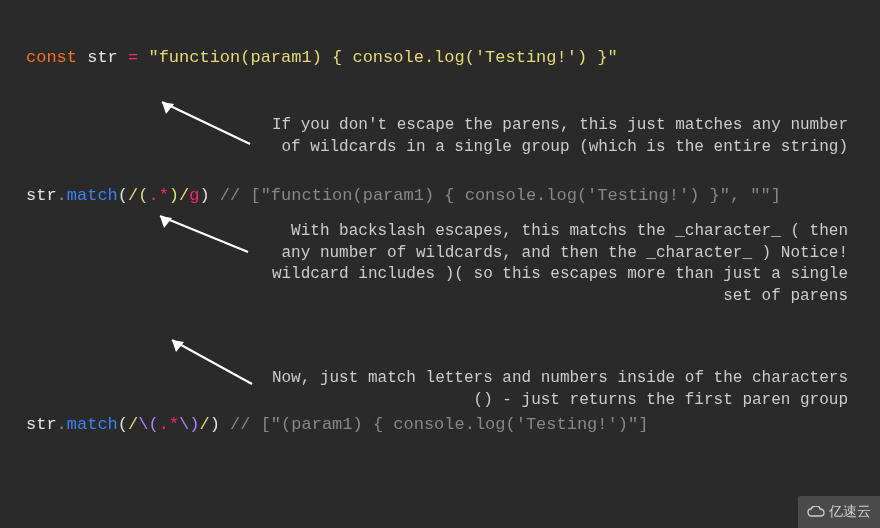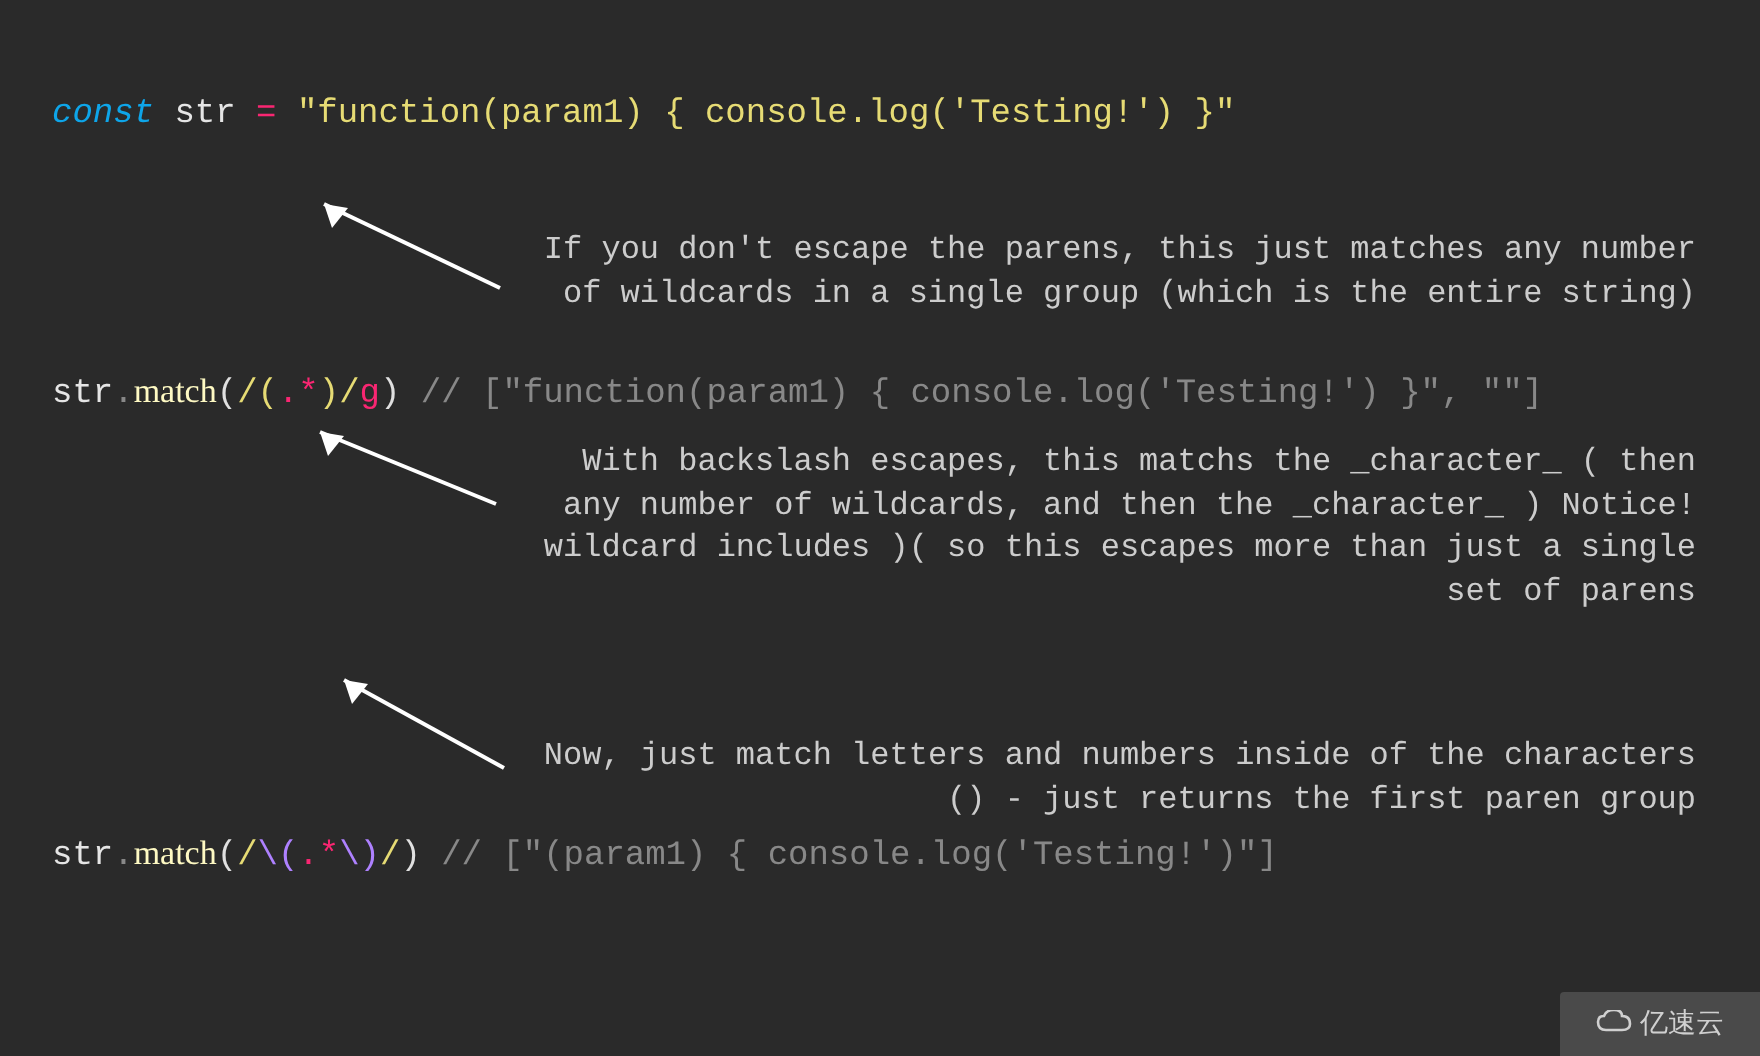--- a/index.html
+++ b/index.html
@@ -12,26 +12,26 @@
     font-size: 17px;
     color: #e0e0e0;
     overflow: hidden;
     position: relative;
   }
   .code-block {
     padding: 24px 16px 16px 26px;
     white-space: pre;
     line-height: 1.35;
   }
-  .tok-keyword    { color: #0ea5e9; font-style: italic; }
+  .tok-keyword    { color: #f97316; }
   .tok-var        { color: #e5e5e5; }
   .tok-op         { color: #f92672; }
   .tok-string     { color: #e6db74; }
   .tok-punc       { color: #e0e0e0; }
-  .tok-method     { color: #fef9c3; font-family: Liberation Serif, serif; }
+  .tok-method     { color: #3b82f6; }
   .tok-regex      { color: #ae81ff; }
   .tok-regex-lit  { color: #e6db74; }
   .tok-regex-meta { color: #f92672; }
   .tok-regex-flag { color: #f92672; }
   .tok-comment    { color: #888888; }
   .tok-dot        { color: #888888; }
   .line { display: block; min-height: 1.35em; }
 
   .annotation {
     position: absolute;
@@ -46,21 +46,21 @@
   svg.arrow {
     position: absolute;
     overflow: visible;
     pointer-events: none;
   }
 
   .watermark {
     position: absolute;
     right: 0;
     bottom: 0;
-    width: 100px;
+    width: 82px;
     height: 32px;
     background: #4a4a4a;
     display: flex;
     align-items: center;
     justify-content: center;
     color: #d0d0d0;
     font-family: "SimSun", "Microsoft YaHei", sans-serif;
     font-size: 14px;
     border-top-left-radius: 2px;
     gap: 4px;

